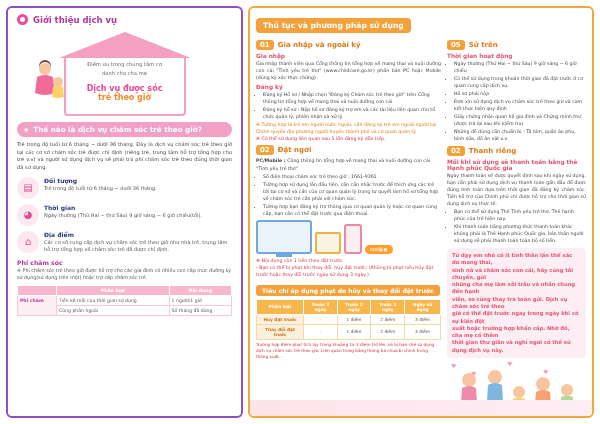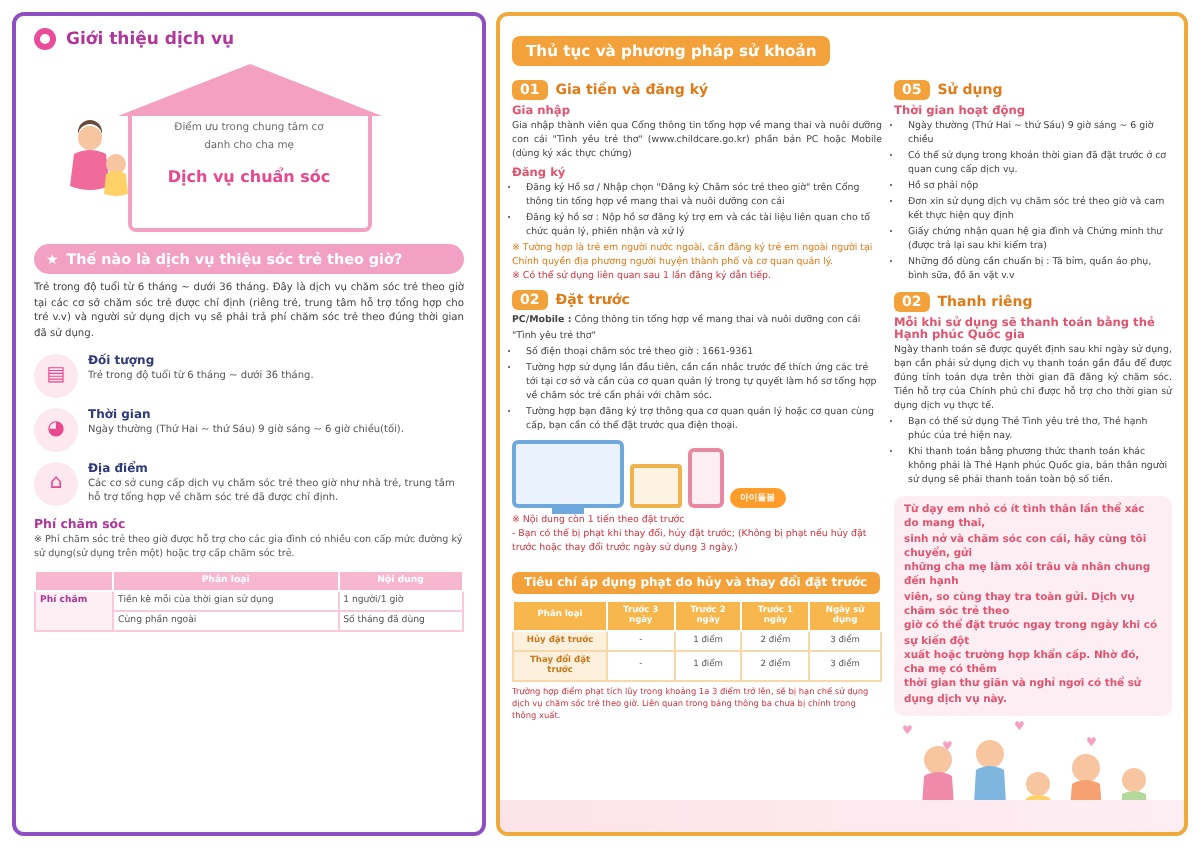--- a/index.html
+++ b/index.html
@@ -202,34 +202,35 @@
     </div>
 
     <div class="house">
       <div class="roof"></div>
       <div class="body"></div>
       <div style="position:absolute;left:50%;top:32px;transform:translateX(-50%);width:120px;">
         <div class="subtitle-line">Điểm ưu trong chung tâm cơ</div>
         <div class="subtitle-line">danh cho cha mẹ</div>
       </div>
       <div class="label">
-        <div class="l1">Dịch vụ chuẩn sóc</div>
+        <div class="l1">Dịch vụ được sóc</div>
+        <div class="l2">trẻ theo giờ</div>
       </div>
       <svg class="figure" width="40" height="46" viewBox="0 0 40 46">
         <circle cx="14" cy="9" r="6" fill="#f7c59f"></circle>
         <path d="M8 8 a6 6 0 0 1 12 0 l0 -2 a6 6 0 0 0 -12 0 z" fill="#6b4a3a"></path>
         <path d="M6 17 q8 -4 16 0 l2 16 q-10 4 -20 0 z" fill="#f06a9a"></path>
         <circle cx="27" cy="22" r="5" fill="#f7c59f"></circle>
         <path d="M22 27 q5 -3 10 0 l1 10 q-6 2 -12 0 z" fill="#ffd166"></path>
       </svg>
     </div>
 
     <div class="banner">
       <span class="star">★</span>
-      <span>Thế nào là dịch vụ thiệu sóc trẻ theo giờ?</span>
+      <span>Thế nào là dịch vụ chăm sóc trẻ theo giờ?</span>
     </div>
 
     <div class="body-text">Trẻ trong độ tuổi từ 6 tháng ~ dưới 36 tháng. Đây là dịch vụ chăm sóc trẻ theo giờ tại các cơ sở chăm sóc trẻ được chỉ định (riêng trẻ, trung tâm hỗ trợ tổng hợp cho trẻ v.v) và người sử dụng dịch vụ sẽ phải trả phí chăm sóc trẻ theo đúng thời gian đã sử dụng.</div>
 
     <div class="info-row">
       <div class="info-ic">▤</div>
       <div class="info-txt">
         <div class="t">Đối tượng</div>
         <div class="d">Trẻ trong độ tuổi từ 6 tháng ~ dưới 36 tháng.</div>
       </div>
@@ -268,43 +269,43 @@
         </tr>
         <tr>
           <td>Cùng phần ngoài</td>
           <td>Số tháng đã dùng</td>
         </tr>
       </tbody>
     </table>
   </div>
 
   <div class="right">
-    <div class="right-title">Thủ tục và phương pháp sử khoản</div>
+    <div class="right-title">Thủ tục và phương pháp sử dụng</div>
 
     <div class="cols">
 
       <div class="col left-col">
 
         <div class="step-h">
           <span class="step-num">01</span>
-          <span class="step-t">Gia tiền và đăng ký</span>
+          <span class="step-t">Gia nhập và ngoài ký</span>
         </div>
         <div class="sub-h">Gia nhập</div>
         <div class="p">Gia nhập thành viên qua Cổng thông tin tổng hợp về mang thai và nuôi dưỡng con cái "Tình yêu trẻ thơ" (www.childcare.go.kr) phần bản PC hoặc Mobile (dùng ký xác thực chứng)</div>
         <div class="sub-h">Đăng ký</div>
         <ul class="bul">
           <li>Đăng ký Hồ sơ / Nhập chọn "Đăng ký Chăm sóc trẻ theo giờ" trên Cổng thông tin tổng hợp về mang thai và nuôi dưỡng con cái</li>
           <li>Đăng ký hồ sơ : Nộp hồ sơ đăng ký trợ em và các tài liệu liên quan cho tổ chức quản lý, phiên nhận và xử lý</li>
         </ul>
         <div class="orange-note">※ Tường hợp là trẻ em người nước ngoài, cần đăng ký trẻ em ngoài người tại Chính quyền địa phương người huyện thành phố và cơ quan quản lý.</div>
         <div class="red-note">※ Có thể sử dụng liên quan sau 1 lần đăng ký dẫn tiếp.</div>
 
         <div class="step-h">
           <span class="step-num">02</span>
-          <span class="step-t">Đặt trước</span>
+          <span class="step-t">Đặt ngơi</span>
         </div>
         <div class="pc-box">
           <b>PC/Mobile :</b>
           <span>Công thông tin tổng hợp về mang thai và nuôi dưỡng con cái "Tình yêu trẻ thơ"</span>
         </div>
         <ul class="bul">
           <li>Số điện thoại chăm sóc trẻ theo giờ : 1661-9361</li>
           <li>Tường hợp sử dụng lần đầu tiên, cần cần nhắc trước để thích ứng các trẻ tới tại cơ sở và cần của cơ quan quản lý trong tự quyết làm hồ sơ tổng hợp về chăm sóc trẻ cần phải với chăm sóc.</li>
           <li>Tường hợp bạn đăng ký trợ thông qua cơ quan quản lý hoặc cơ quan cùng cấp, bạn cần có thể đặt trước qua điện thoại.</li>
         </ul>
@@ -346,21 +347,21 @@
               <td>3 điểm</td>
             </tr>
           </tbody>
         </table>
         <div class="price-note">Trường hợp điểm phạt tích lũy trong khoảng 1a 3 điểm trở lên, sẽ bị hạn chế sử dụng dịch vụ chăm sóc trẻ theo giờ. Liên quan trong bảng thông ba chưa bị chính trong thông xuất.</div>
       </div>
 
       <div class="col">
         <div class="step-h">
           <span class="step-num">05</span>
-          <span class="step-t">Sử dụng</span>
+          <span class="step-t">Sử trên</span>
         </div>
         <div class="sub-h">Thời gian hoạt động</div>
         <ul class="bul">
           <li>Ngày thường (Thứ Hai ~ thứ Sáu) 9 giờ sáng ~ 6 giờ chiều</li>
           <li>Có thể sử dụng trong khoản thời gian đã đặt trước ở cơ quan cung cấp dịch vụ.</li>
           <li>Hồ sơ phải nộp</li>
           <li>Đơn xin sử dụng dịch vụ chăm sóc trẻ theo giờ và cam kết thực hiện quy định</li>
           <li>Giấy chứng nhận quan hệ gia đình và Chứng minh thư (được trả lại sau khi kiểm tra)</li>
           <li>Những đồ dùng cần chuẩn bị : Tã bỉm, quần áo phụ, bình sữa, đồ ăn vặt v.v</li>
         </ul>

